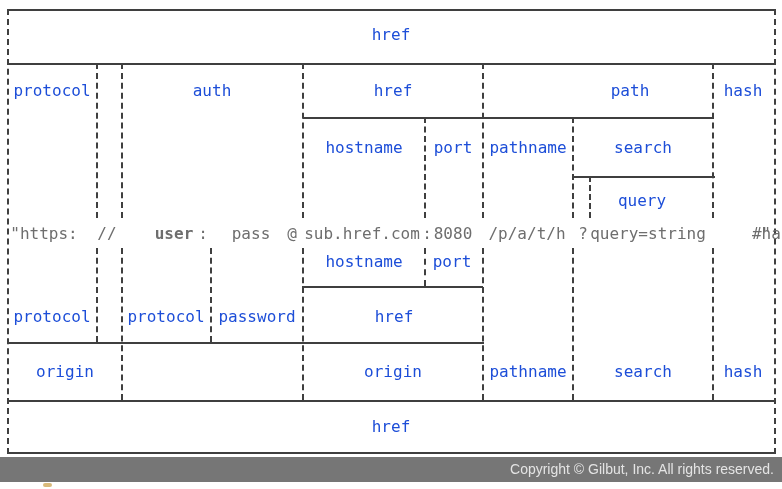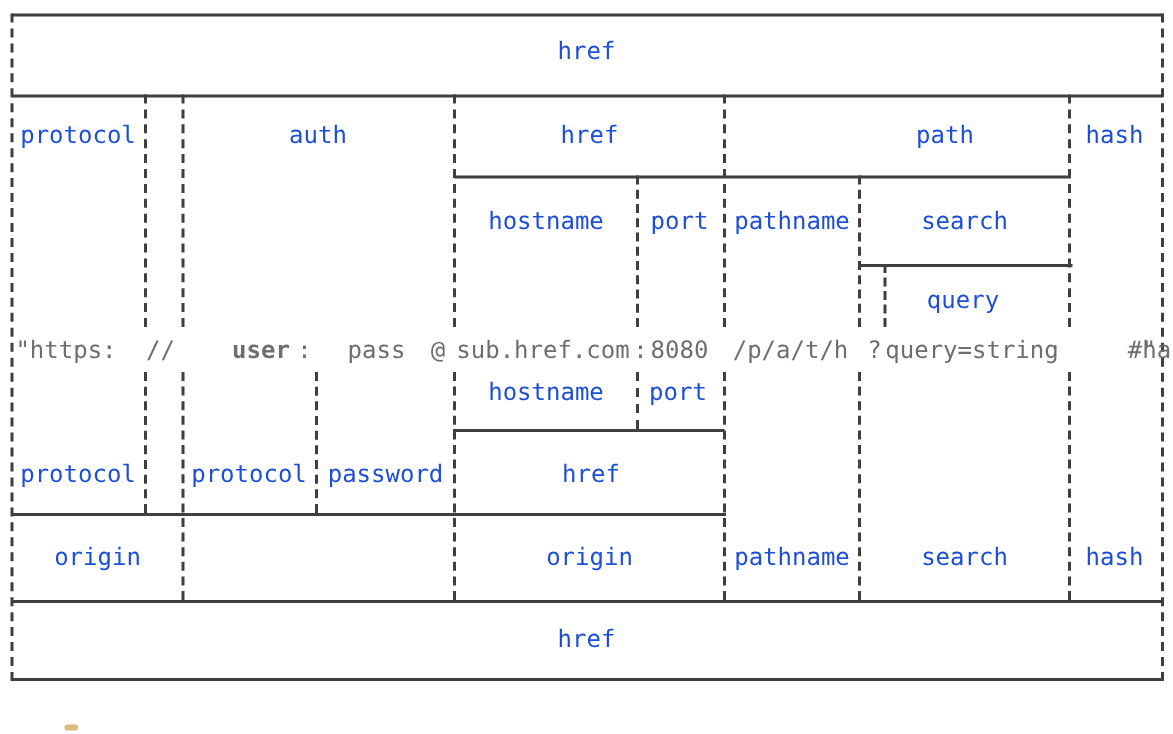--- a/index.html
+++ b/index.html
@@ -94,16 +94,19 @@
   <span class="tok" style="left:292px;">@</span>
   <span class="tok" style="left:362px;">sub.href.com</span>
   <span class="tok" style="left:427px;">:</span>
   <span class="tok" style="left:453px;">8080</span>
   <span class="tok" style="left:527px;">/p/a/t/h</span>
   <span class="tok" style="left:583px;">?</span>
   <span class="tok" style="left:648px;">query=string</span>
   <span class="tok" style="left:776px;text-align:center;">#hash</span>
   <span class="tok" style="left:766px;">"</span>
 
+  <div class="footer">
+    <span>Copyright © Gilbut, Inc. All rights reserved.</span>
+  </div>
 
   <div class="artifact"></div>
 
 </div>
 
 </body></html>

